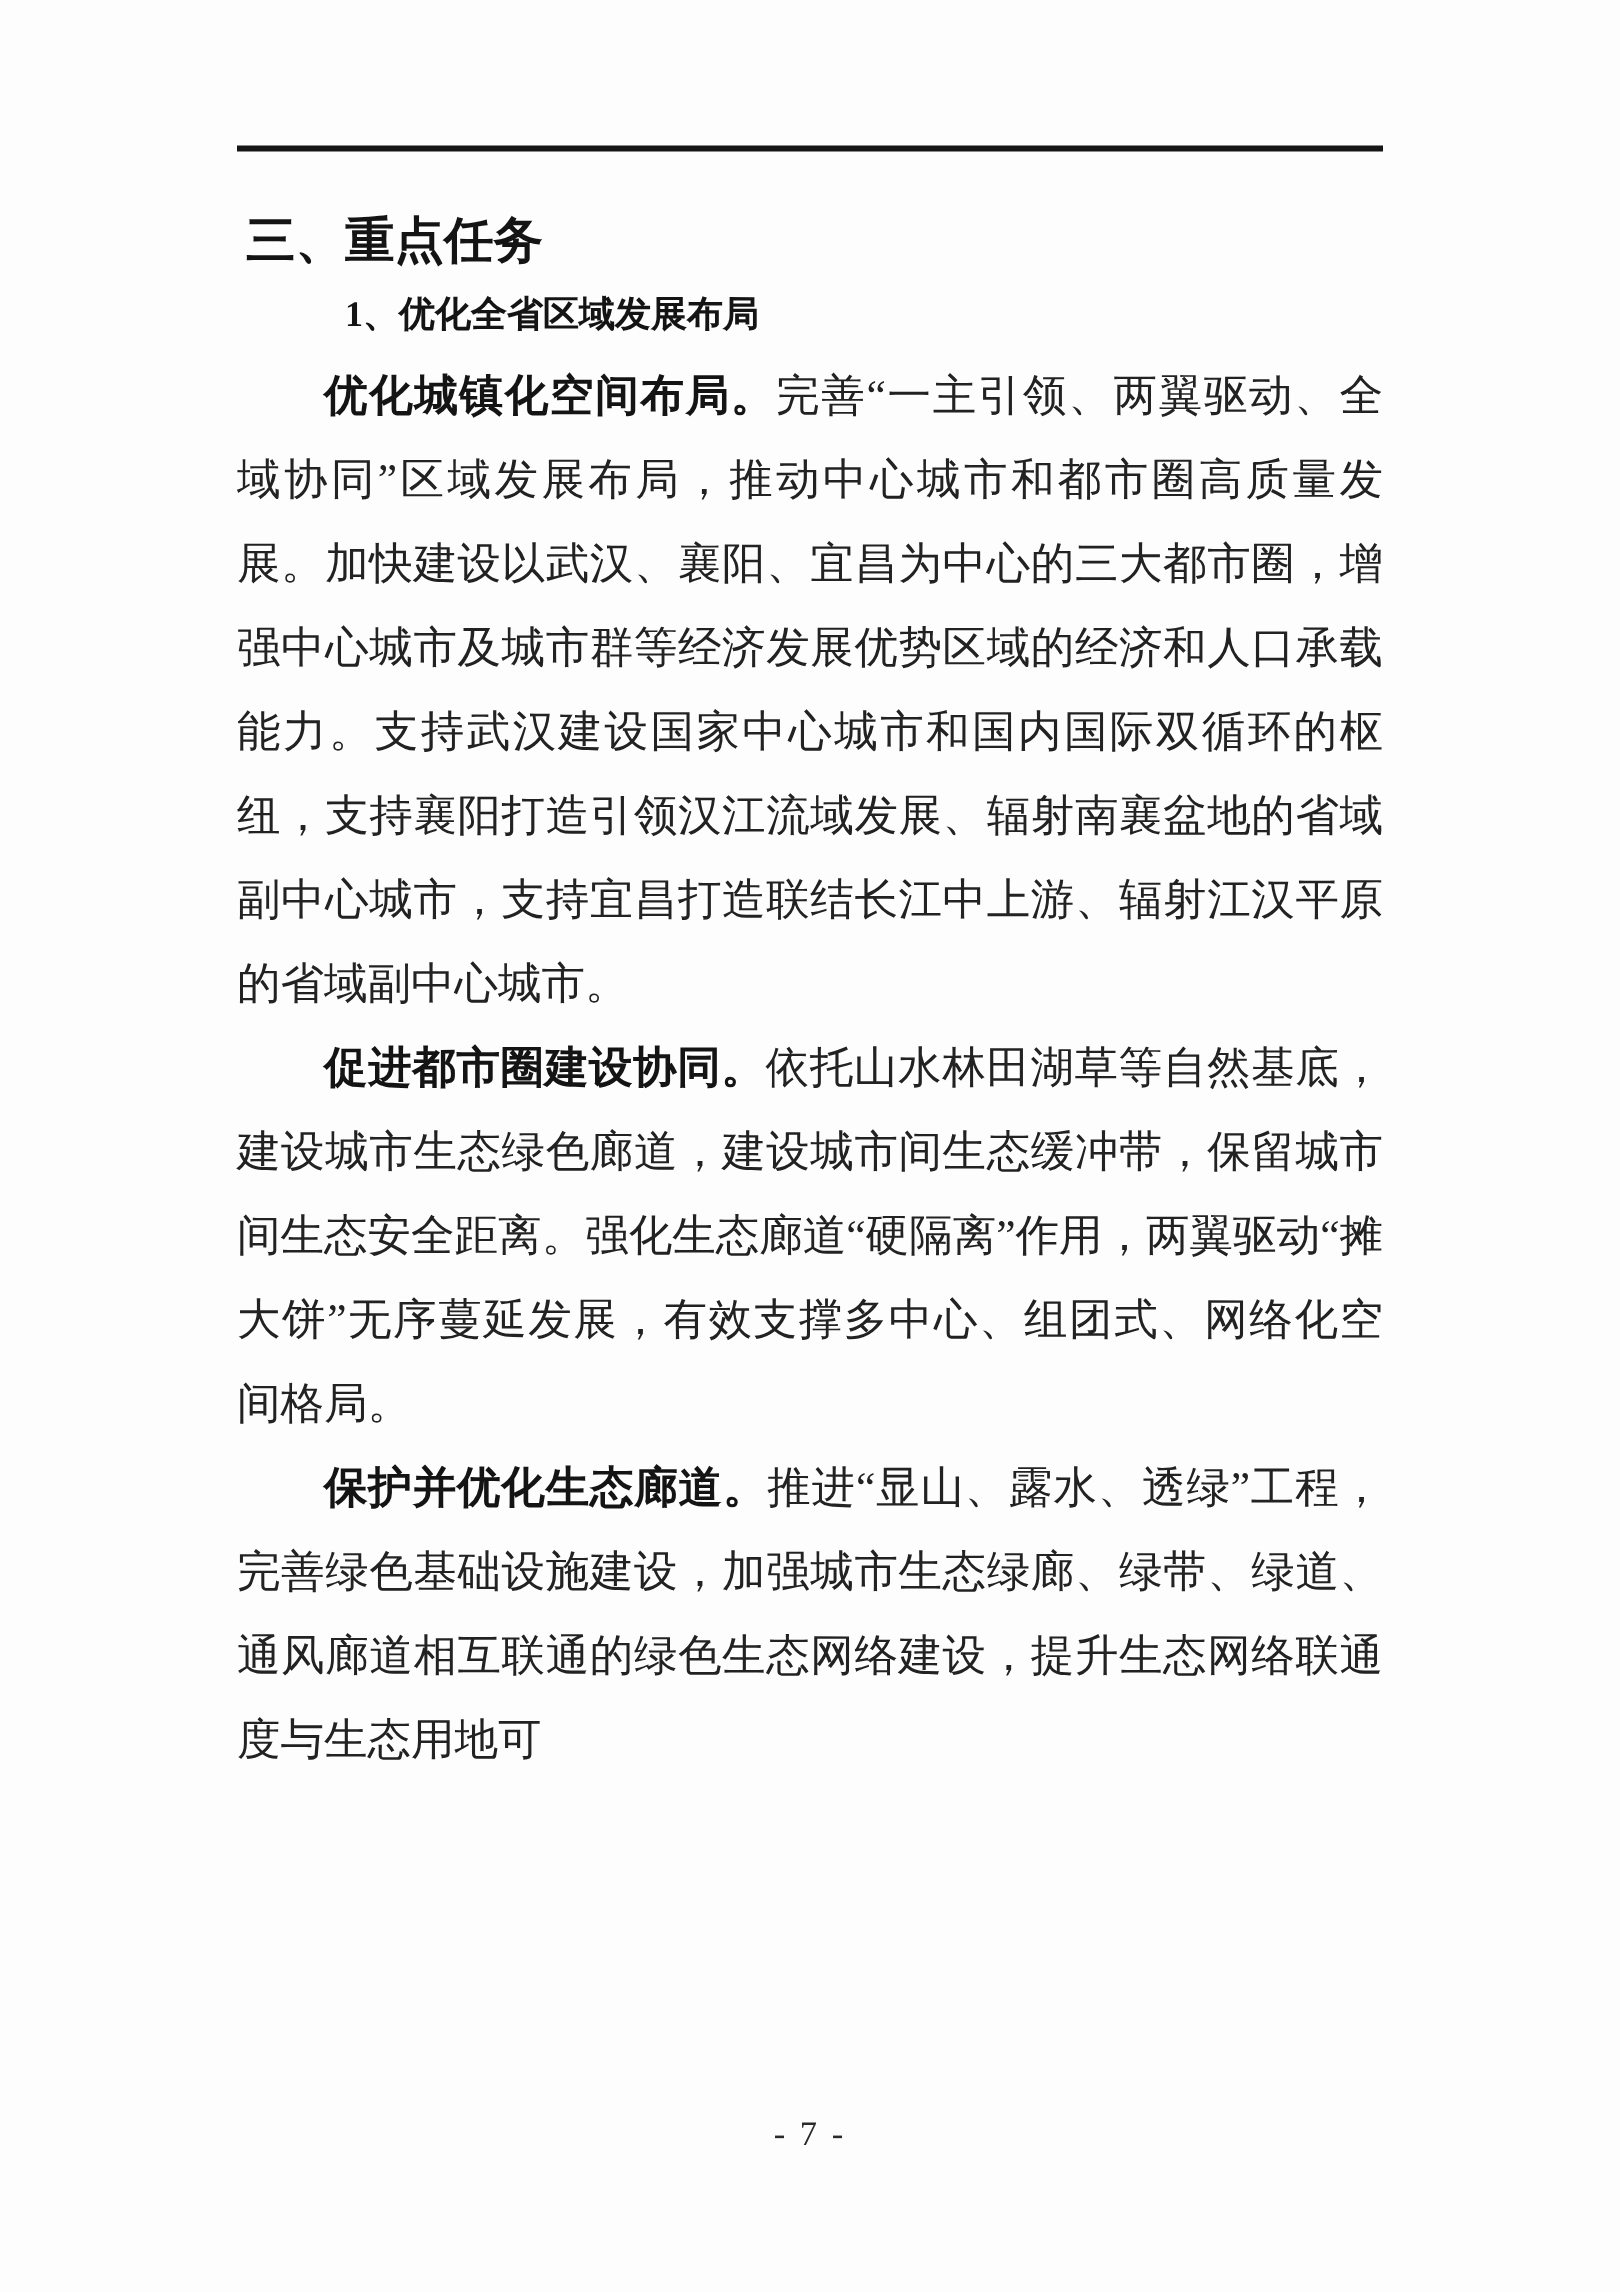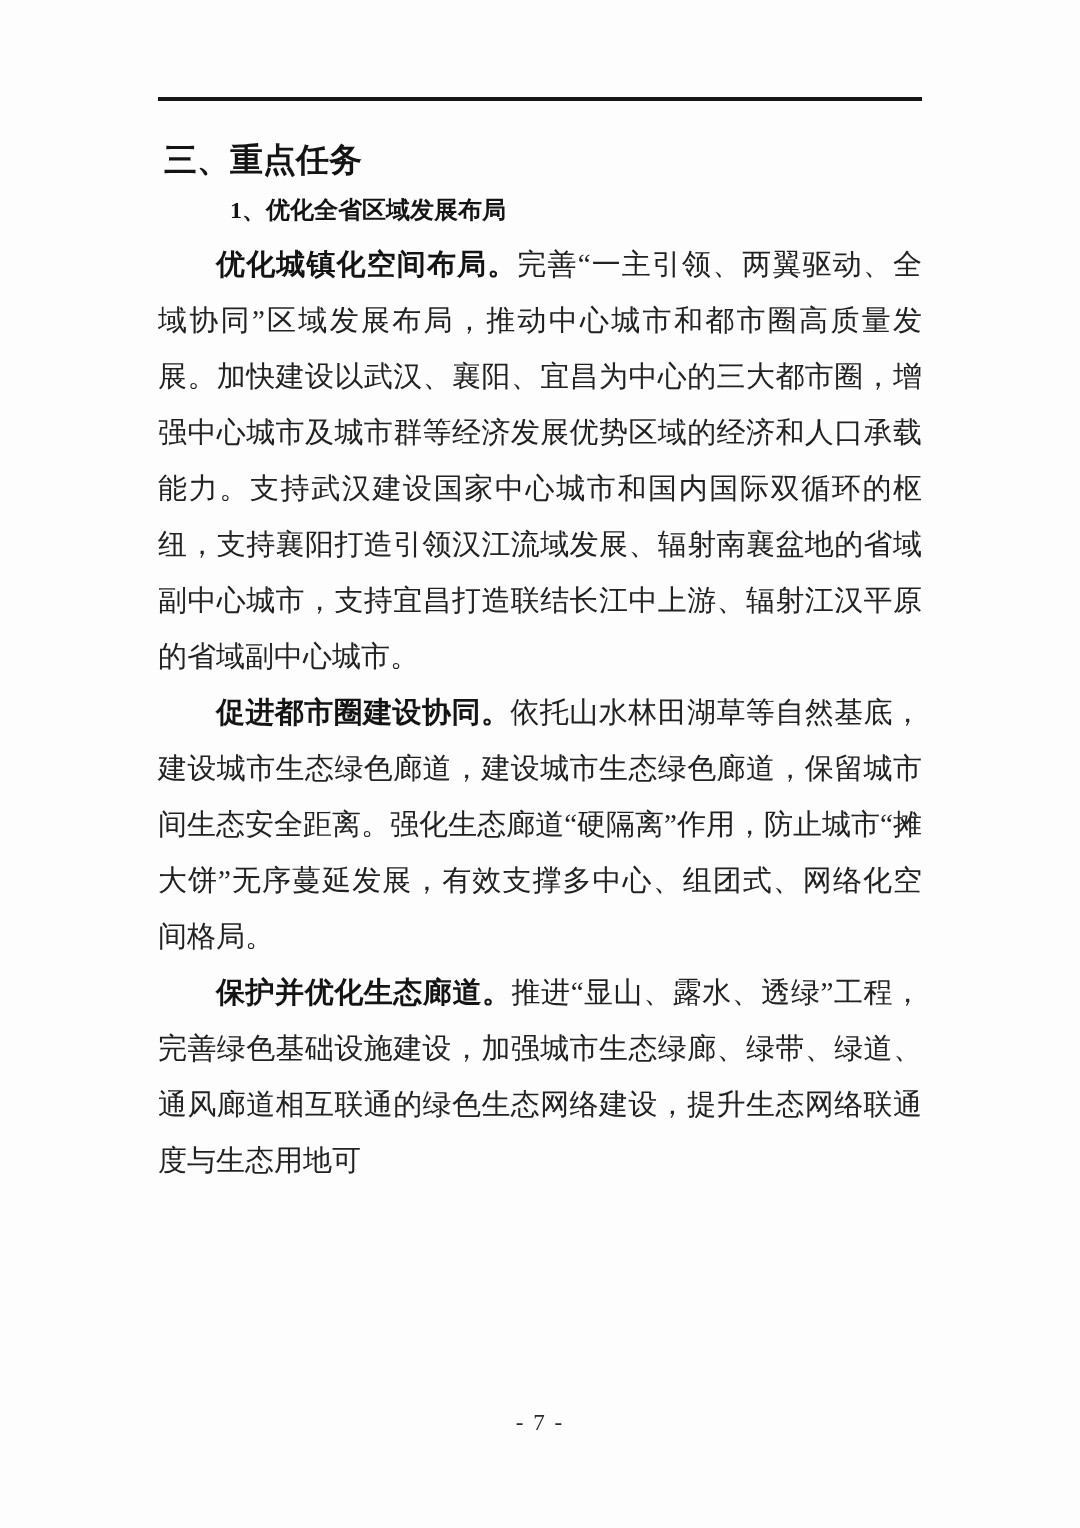--- a/index.html
+++ b/index.html
@@ -82,19 +82,19 @@
 
   <div class="h1">三、重点任务</div>
 
 
   <div class="h3">1、优化全省区域发展布局</div>
 
   <p class="body-para"><span class="lead">优化城镇化空间布局。</span><span>完善“一主引领、两翼驱动、全域协同”区域发展布局，推动中心城市和都市圈高质量发展。加快建设以武汉、襄阳、宜昌为中心的三大都市圈，增强中心城市及城市群等经济发展优势区域的经济和人口承载能力。支持武汉建设国家中心城市和国内国际双循环的枢纽，支持襄阳打造引领汉江流域发展、辐射南襄盆地的省域副中心城市，支持宜昌打造联结长江中上游、辐射江汉平原的省域副中心城市。</span></p>
 
 
 
-  <p class="body-para"><span class="lead">促进都市圈建设协同。</span><span>依托山水林田湖草等自然基底，建设城市生态绿色廊道，建设城市生态绿色廊道，保留城市间生态安全距离。强化生态廊道“硬隔离”作用，防止城市“摊大饼”无序蔓延发展，有效支撑多中心、组团式、网络化空间格局。</span></p>
+  <p class="body-para"><span class="lead">促进都市圈建设协同。</span><span>依托山水林田湖草等自然基底，建设城市生态绿色廊道，建设城市间生态缓冲带，保留城市间生态安全距离。强化生态廊道“硬隔离”作用，两翼驱动“摊大饼”无序蔓延发展，有效支撑多中心、组团式、网络化空间格局。</span></p>
 
   <p class="body-para"><span class="lead">保护并优化生态廊道。</span><span>推进“显山、露水、透绿”工程，完善绿色基础设施建设，加强城市生态绿廊、绿带、绿道、通风廊道相互联通的绿色生态网络建设，提升生态网络联通度与生态用地可</span></p>
 
   <div class="page-number">- 7 -</div>
 
 </div>
 
 </body></html>

